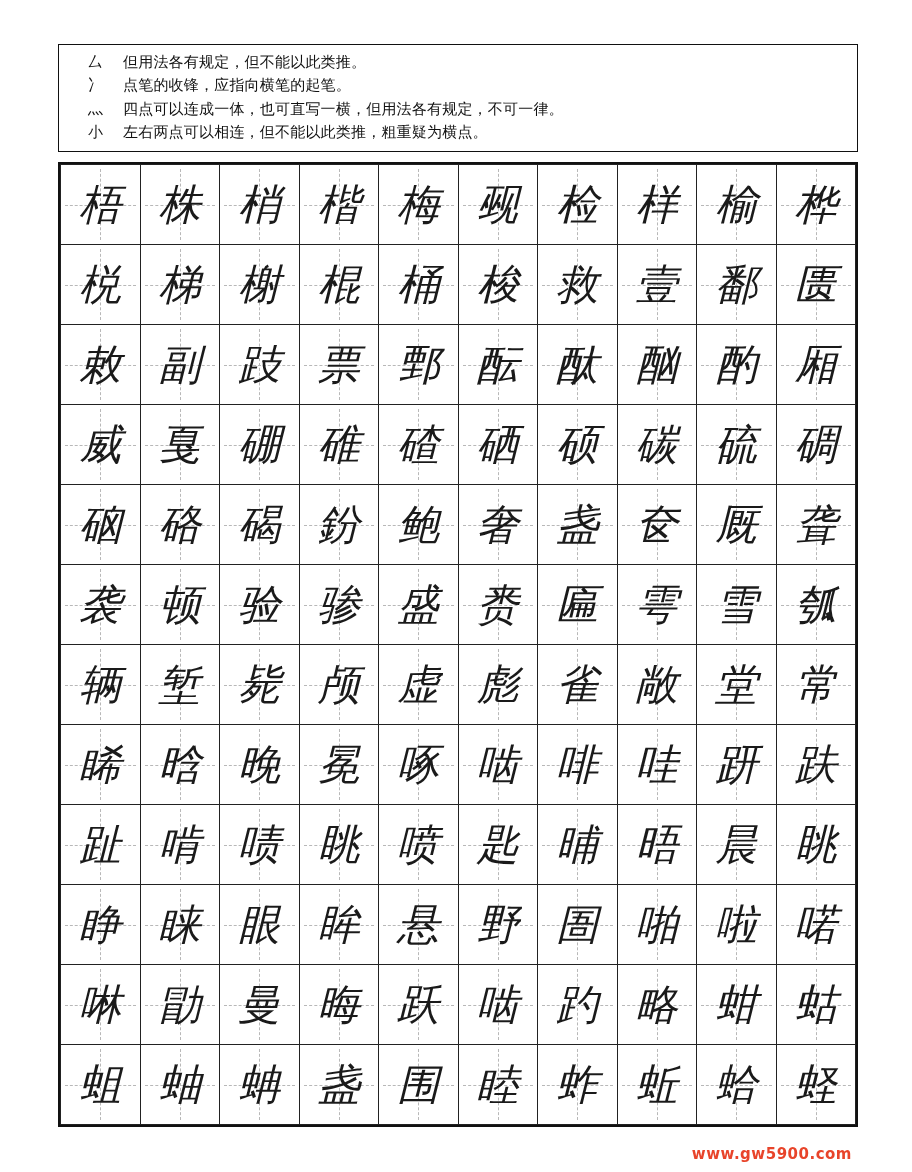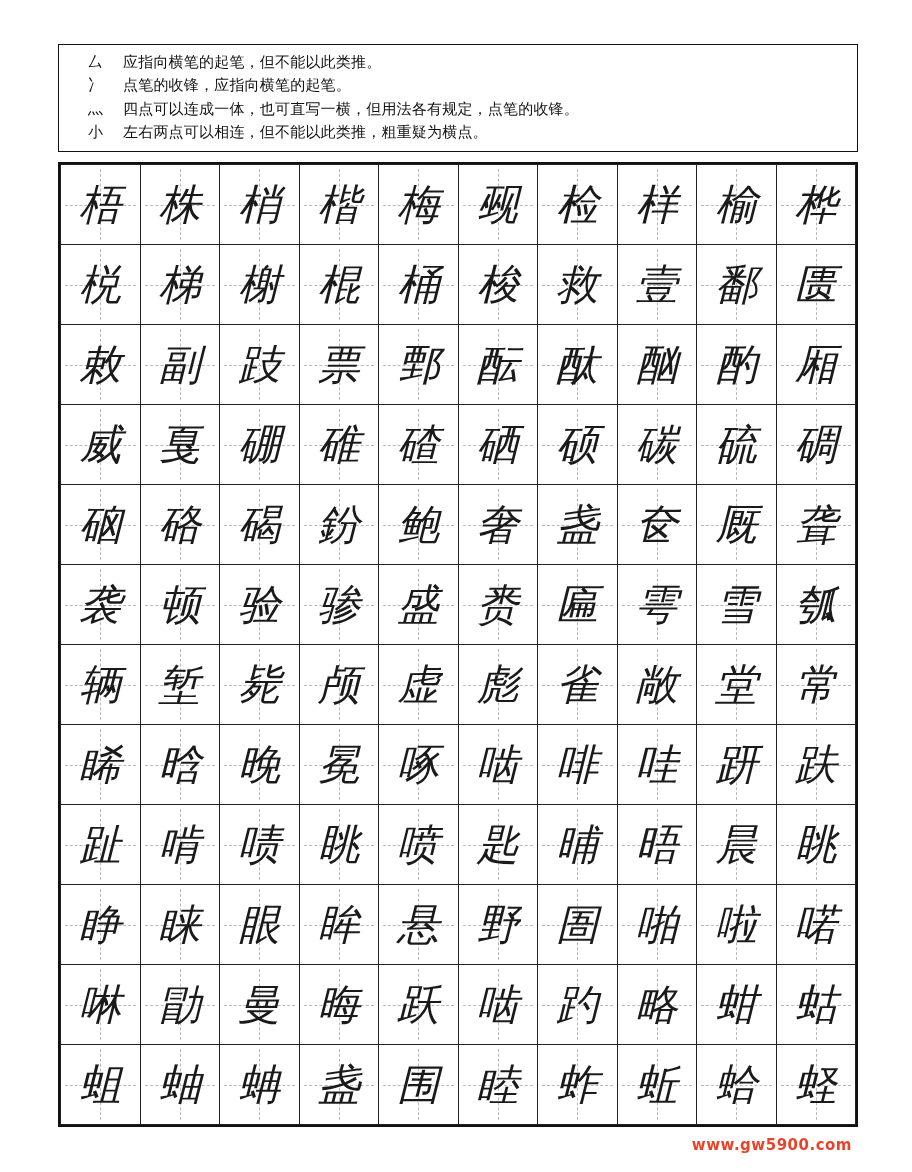--- a/index.html
+++ b/index.html
@@ -101,46 +101,46 @@
     line-height: 79px;
     color: #1a1a1a;
     display: block;
     font-style: italic;
     font-weight: 500;
   }
   
   .watermark {
     position: absolute;
     right: 60px;
-    bottom: 18px;
+    bottom: 9px;
     font-family: "DejaVu Sans", sans-serif;
     font-size: 15px;
     font-weight: bold;
     color: #e8442a;
     letter-spacing: 0.5px;
     z-index: 5;
   }
 </style>
 </head>
 <body>
 
 <div class="page">
 
   <div class="notes-box">
     <div class="note-row">
       <span class="note-glyph">厶</span>
-      <span class="note-text">应指向横笔的起笔，但不能以此类推。</span>
+      <span class="note-text">但用法各有规定，但不能以此类推。</span>
     </div>
     <div class="note-row">
       <span class="note-glyph">冫</span>
       <span class="note-text">点笔的收锋，应指向横笔的起笔。</span>
     </div>
     <div class="note-row">
       <span class="note-glyph">灬</span>
-      <span class="note-text">四点可以连成一体，也可直写一横，但用法各有规定，点笔的收锋。</span>
+      <span class="note-text">四点可以连成一体，也可直写一横，但用法各有规定，不可一律。</span>
     </div>
     <div class="note-row">
       <span class="note-glyph">小</span>
       <span class="note-text">左右两点可以相连，但不能以此类推，粗重疑为横点。</span>
     </div>
   </div>
 
   <div class="grid-wrap">
     <table class="char-grid">
       <tbody id="grid-body">

